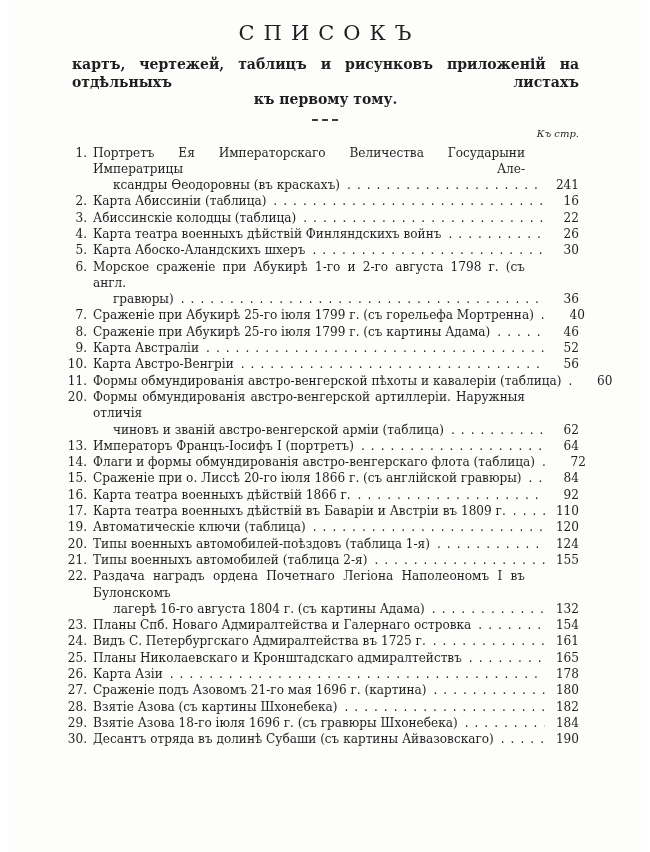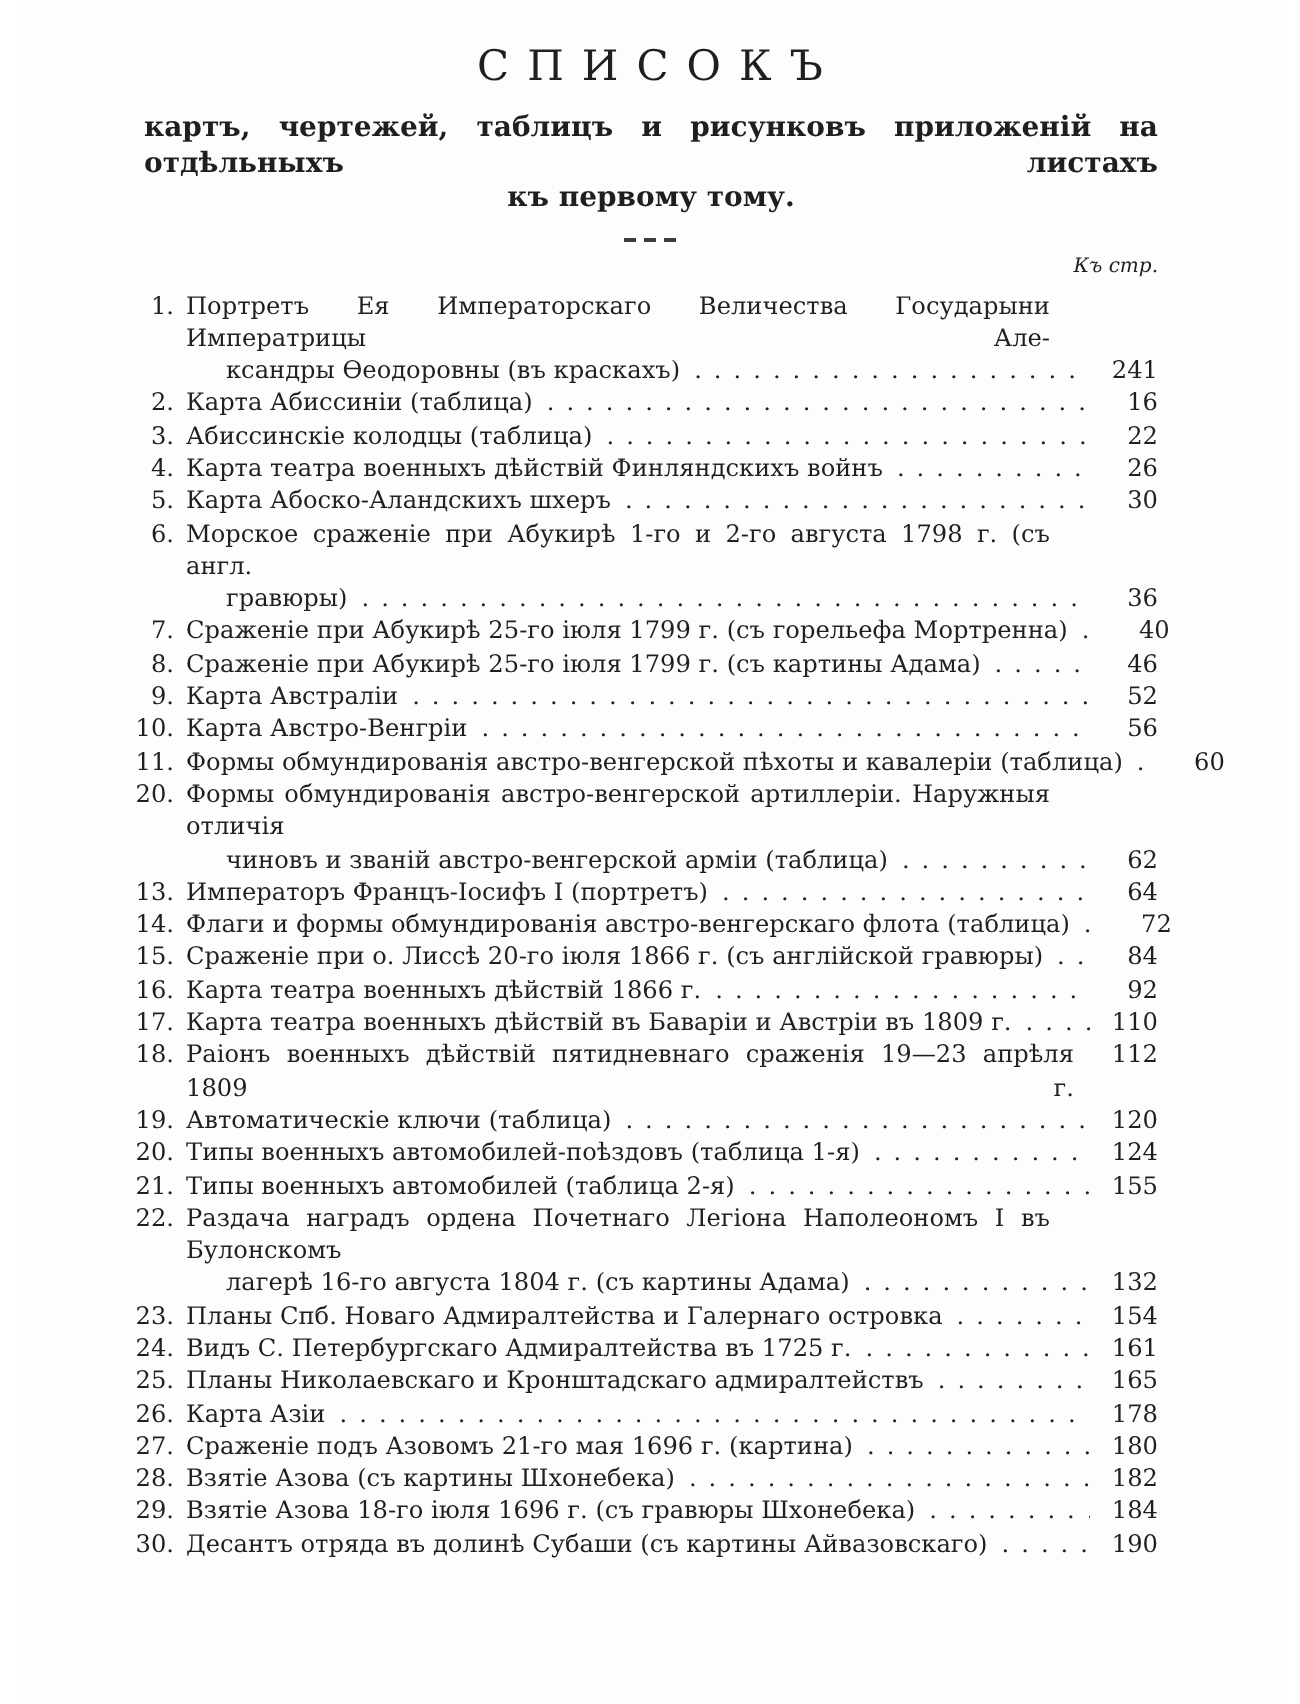--- a/index.html
+++ b/index.html
@@ -287,29 +287,20 @@
         <span class="num">17.</span>
         <div class="content">
           <div class="line">
             <span class="text">Карта театра военныхъ дѣйствій въ Баваріи и Австріи въ 1809 г.</span>
             <span class="dots">..........................................................................................</span>
             <span class="pg">110</span>
           </div>
         </div>
       </div>
       <div class="item">
-        <span class="num">18.</span>
-        <div class="content">
-          <div class="line">
-            <span class="text justify">Раіонъ военныхъ дѣйствій пятидневнаго сраженія 19—23 апрѣля 1809 г.</span>
-            <span class="pg">112</span>
-          </div>
-        </div>
-      </div>
-      <div class="item">
         <span class="num">19.</span>
         <div class="content">
           <div class="line">
             <span class="text">Автоматическіе ключи (таблица)</span>
             <span class="dots">..........................................................................................</span>
             <span class="pg">120</span>
           </div>
         </div>
       </div>
       <div class="item">

